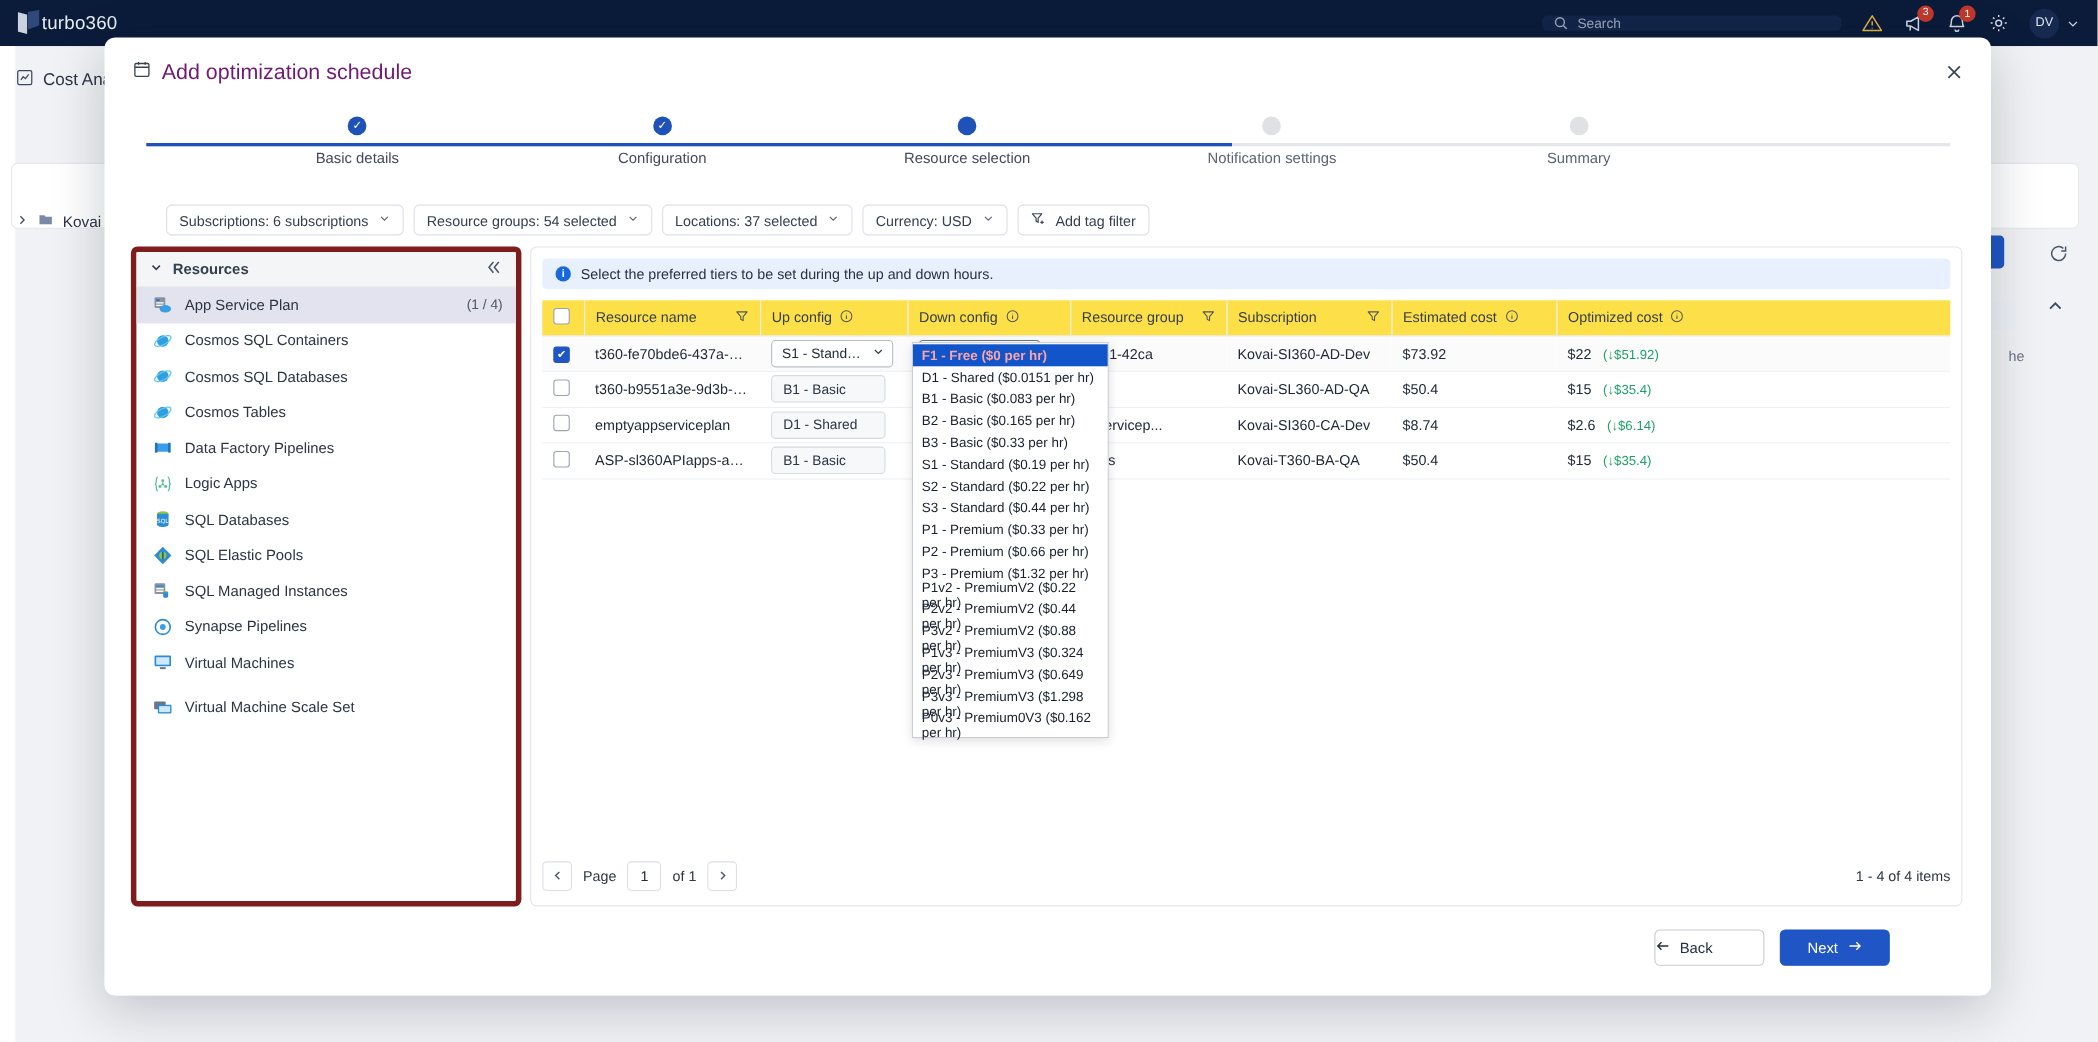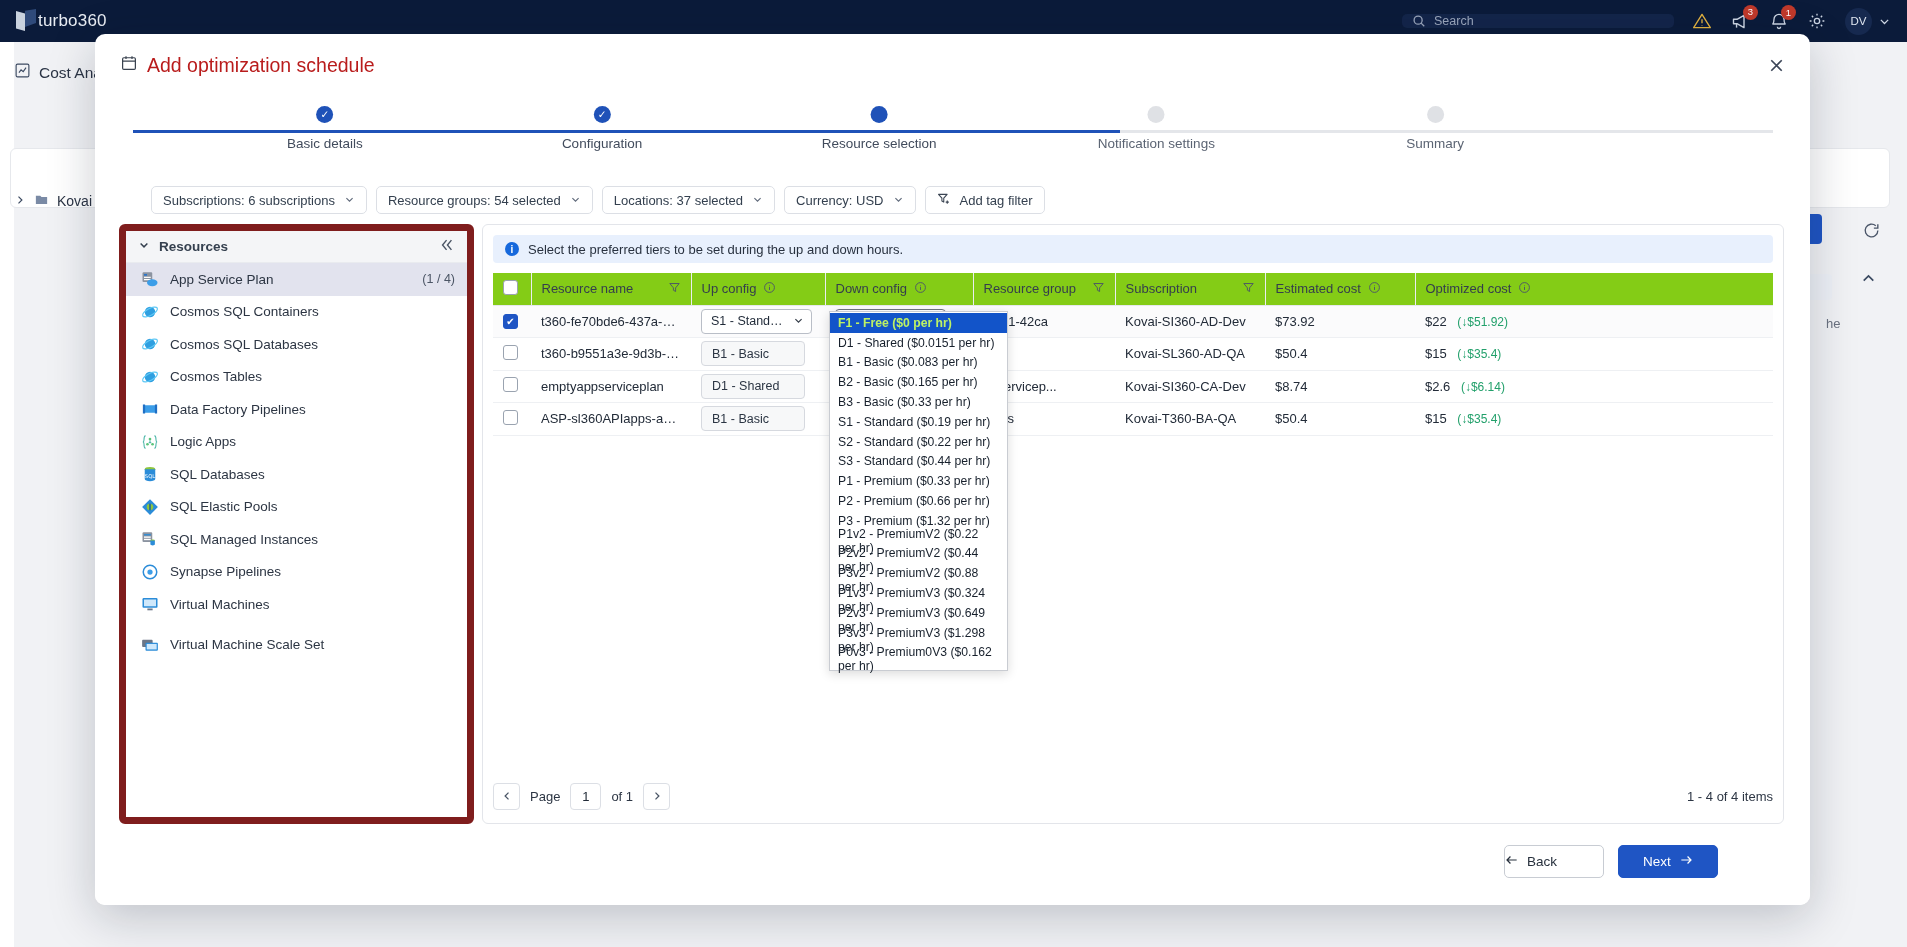--- a/index.html
+++ b/index.html
@@ -55,21 +55,21 @@
 
   
   .modal {
     position:absolute; left:95px; top:34px; width:1715px; height:871px;
     background:#ffffff; border-radius:10px;
     box-shadow: 0 12px 48px rgba(15,23,42,.22);
     overflow:hidden;
   }
   .modal-title {
     position:absolute; left:25px; top:20px; display:flex; align-items:flex-end; gap:9px;
-    font-size:19.5px; color:#b91c1c;
+    font-size:19.5px; color:#701a75;
   }
   .modal-close {
     position:absolute; right:20px; top:17px; width:28px; height:28px;
     display:flex; align-items:center; justify-content:center; color:#3c4658; cursor:pointer;
     font-size:22px; line-height:1;
   }
 
   
   .stepper { position:absolute; left:38px; top:72px; width:1640px; height:62px; }
   .step-line { position:absolute; top:24px; left:0; width:100%; height:3px; background:#e4e6ea; }
@@ -92,21 +92,21 @@
     height:28px; border:1px solid #dcdfe5; border-radius:5px; background:#fff;
     display:flex; align-items:center; gap:9px; padding:0 11px;
     font-size:13px; color:#34404f; cursor:pointer; white-space:nowrap;
   }
   .chev { font-size:10px; color:#5d6778; }
 
   
   .content { position:absolute; left:24px; top:190px; width:1665px; height:600px; display:flex; gap:0; }
 
   .res-panel {
-    width:355px; border:7px solid #7f1d1d; border-radius:6px 6px 6px 6px; background:#fff;
+    width:355px; border:5px solid #7f1d1d; border-radius:6px 6px 6px 6px; background:#fff;
     position:relative; overflow:hidden;
   }
   .res-head {
     height:32px; background:#f4f5f7; border-bottom:1px solid #e9ebef;
     display:flex; align-items:center; justify-content:space-between; padding:0 12px;
   }
   .res-head-left { display:flex; align-items:center; gap:9px; font-size:13.5px; font-weight:bold; color:#35404f;}
   .collapse-btn { color:#4b5565; font-size:14px; cursor:pointer; }
   .res-item {
     height:32.5px; display:flex; align-items:center; gap:11px; padding:0 12px 0 14px;
@@ -123,21 +123,21 @@
   .notice {
     margin:10px 10px 0 10px; height:28px; background:#e8f0fd; border-radius:4px;
     display:flex; align-items:center; gap:9px; padding:0 12px; font-size:13px; color:#28313f;
   }
   .info-dot {
     width:14px; height:14px; border-radius:50%; background:#1668dc; color:#fff;
     font-size:10px; display:flex; align-items:center; justify-content:center; font-weight:bold;
   }
   table.grid { width:calc(100% - 20px); margin:10px; border-collapse:collapse; table-layout:fixed; }
   table.grid th {
-    background:#84cc16; height:32px; font-size:13px; font-weight:normal; color:#343e4d;
+    background:#fde047; height:32px; font-size:13px; font-weight:normal; color:#343e4d;
     text-align:left; padding:0 10px; border-bottom:1px solid #e6e8ec; border-right:1px solid #ebedf1;
     white-space:nowrap;
   }
   table.grid th:last-child { border-right:none; }
   table.grid th .thwrap { display:flex; align-items:center; gap:7px; }
   table.grid th .flt { margin-left:auto; color:#4c5666; }
   table.grid td {
     height:32.5px; font-size:13px; color:#222b38; padding:0 10px;
     border-bottom:1px solid #eef0f3; white-space:nowrap; overflow:hidden; text-overflow:ellipsis;
   }
@@ -162,21 +162,21 @@
   .down-arrow { font-size:10px; color:#333b47; margin-left:auto; }
   .save-amt { color:#22a06b; font-size:12px; margin-left:7px; }
 
   
   .dropdown {
     position:absolute; left:346px; top:86px; width:179px;
     background:#fff; border:1px solid #c9ccd2; box-shadow:0 3px 10px rgba(0,0,0,.14);
     z-index:50; padding:1px 0;
   }
   .dd-item { height:19.8px; display:flex; align-items:center; padding:0 8px; font-size:12.2px; color:#17202c; cursor:pointer; }
-  .dd-item.sel { background:#1254c9; color:#bef264; font-weight:bold; }
+  .dd-item.sel { background:#1254c9; color:#fca5a5; font-weight:bold; }
 
   
   .pager {
     position:absolute; left:10px; right:10px; bottom:10px; height:34px;
     display:flex; align-items:center; gap:10px; font-size:13px; color:#2d3644;
   }
   .pg-btn {
     width:27px; height:27px; border:1px solid #dcdfe5; border-radius:4px; background:#fff;
     display:flex; align-items:center; justify-content:center; color:#4a5565; cursor:pointer; font-size:12px;
   }

